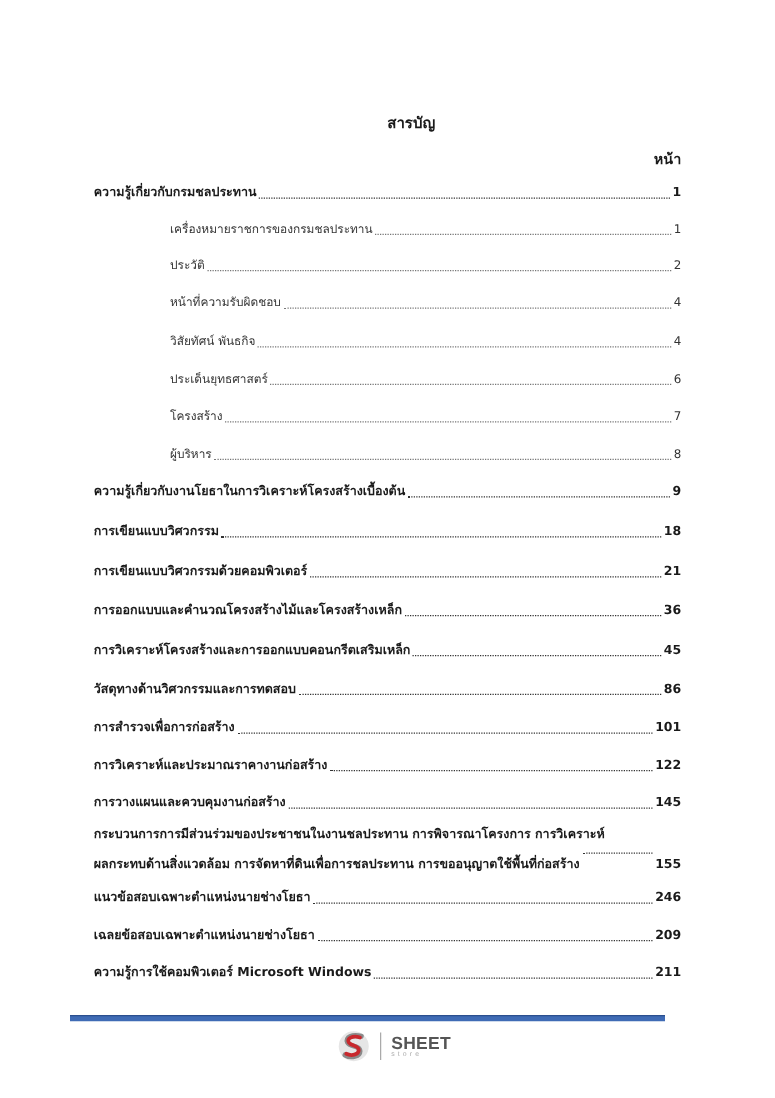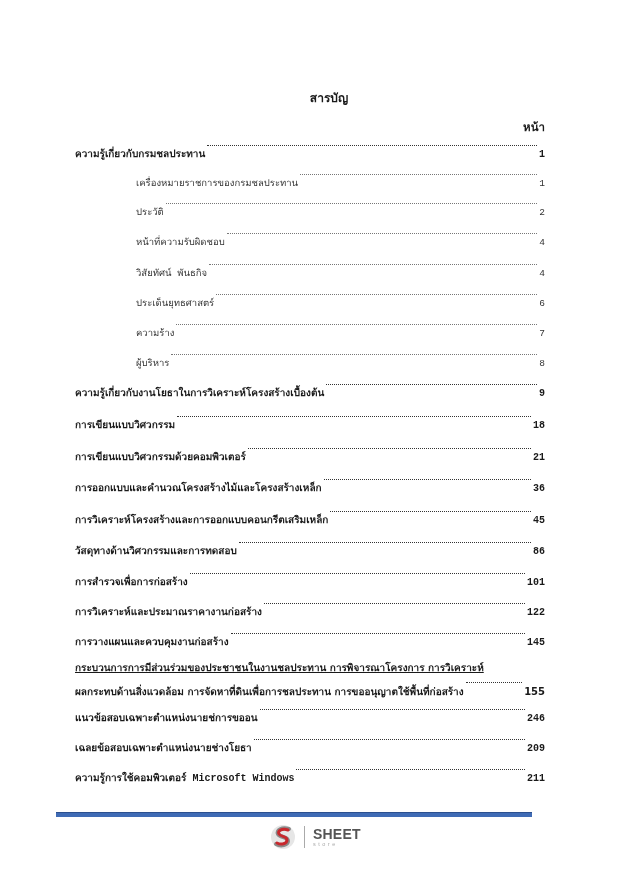--- a/index.html
+++ b/index.html
@@ -15,39 +15,38 @@
     .title {
       position: absolute; top: 88px; left: 0; width: 620px;
       text-align: center; font-size: 12px; font-weight: bold; margin-left: 19px;
     }
     .page-col-label {
       position: absolute; top: 118px; right: 75px;
       font-size: 11.5px; font-weight: bold;
     }
     .toc-row {
       position: absolute; left: 75px; width: 470px;
-      display: flex; 
+      display: flex; align-items: flex-end;
       font-size: 10px; line-height: 14px;
       white-space: nowrap;
-      font-family: Liberation Mono, monospace;
     }
     .toc-row.level-1 { font-weight: bold; }
     .toc-row.level-2 { left: 136px; width: 409px; font-weight: normal; font-size: 9.5px; color: #333; }
     .toc-row .label { flex: 0 0 auto; }
     .toc-row .leader {
       flex: 1 1 auto; overflow: hidden; margin: 0 2px;
       border-bottom: 1.4px dotted #333; height: 0; position: relative; top: -3px;
     }
     .toc-row.level-2 .leader { border-bottom: 1px dotted #777; }
     .toc-row .pg { flex: 0 0 auto; text-align: right; }
     .toc-multi {
       position: absolute; left: 75px; width: 470px;
       font-size: 10px; font-weight: bold; line-height: 24px;
     }
-    .toc-multi .line1 { white-space: nowrap; text-decoration: underline; }
+    .toc-multi .line1 { white-space: nowrap; }
     .toc-multi .line2 { display: flex; align-items: flex-start; white-space: nowrap; line-height: 14px; margin-top: 5px;}
     .toc-multi .leader { flex: 1 1 auto; border-bottom: 1.4px dotted #333; height: 0; position: relative; top: -3px; margin: 0 2px; }
     .footer-rule {
       position: absolute; left: 56px; top: 812px; width: 476px; height: 4px;
       background: #3f6bb5; border-top: 1px solid #2b4f8f;
     }
     .logo {
       position: absolute; left: 270px; top: 823px; height: 28px;
       display: flex; align-items: center; gap: 8px;
     }
@@ -88,21 +87,21 @@
     <span class="label">วิสัยทัศน์ พันธกิจ</span>
     <span class="leader"></span>
     <span class="pg">4</span>
   </div>
   <div class="toc-row level-2" style="top:297px">
     <span class="label">ประเด็นยุทธศาสตร์</span>
     <span class="leader"></span>
     <span class="pg">6</span>
   </div>
   <div class="toc-row level-2" style="top:327px">
-    <span class="label">ความร้าง</span>
+    <span class="label">โครงสร้าง</span>
     <span class="leader"></span>
     <span class="pg">7</span>
   </div>
   <div class="toc-row level-2" style="top:357px">
     <span class="label">ผู้บริหาร</span>
     <span class="leader"></span>
     <span class="pg">8</span>
   </div>
   <div class="toc-row level-1" style="top:387px">
     <span class="label">ความรู้เกี่ยวกับงานโยธาในการวิเคราะห์โครงสร้างเบื้องต้น</span>
@@ -151,21 +150,21 @@
   </div>
   <div class="toc-multi" style="top:656px">
     <div class="line1">กระบวนการการมีส่วนร่วมของประชาชนในงานชลประทาน การพิจารณาโครงการ การวิเคราะห์</div>
     <div class="line2">
       <span>ผลกระทบด้านสิ่งแวดล้อม การจัดหาที่ดินเพื่อการชลประทาน การขออนุญาตใช้พื้นที่ก่อสร้าง</span>
       <span class="leader"></span>
       <span>155</span>
     </div>
   </div>
   <div class="toc-row level-1" style="top:712px">
-    <span class="label">แนวข้อสอบเฉพาะตำแหน่งนายช่การขออน</span>
+    <span class="label">แนวข้อสอบเฉพาะตำแหน่งนายช่างโยธา</span>
     <span class="leader"></span>
     <span class="pg">246</span>
   </div>
   <div class="toc-row level-1" style="top:742px">
     <span class="label">เฉลยข้อสอบเฉพาะตำแหน่งนายช่างโยธา</span>
     <span class="leader"></span>
     <span class="pg">209</span>
   </div>
   <div class="toc-row level-1" style="top:772px">
     <span class="label">ความรู้การใช้คอมพิวเตอร์ Microsoft Windows</span>

